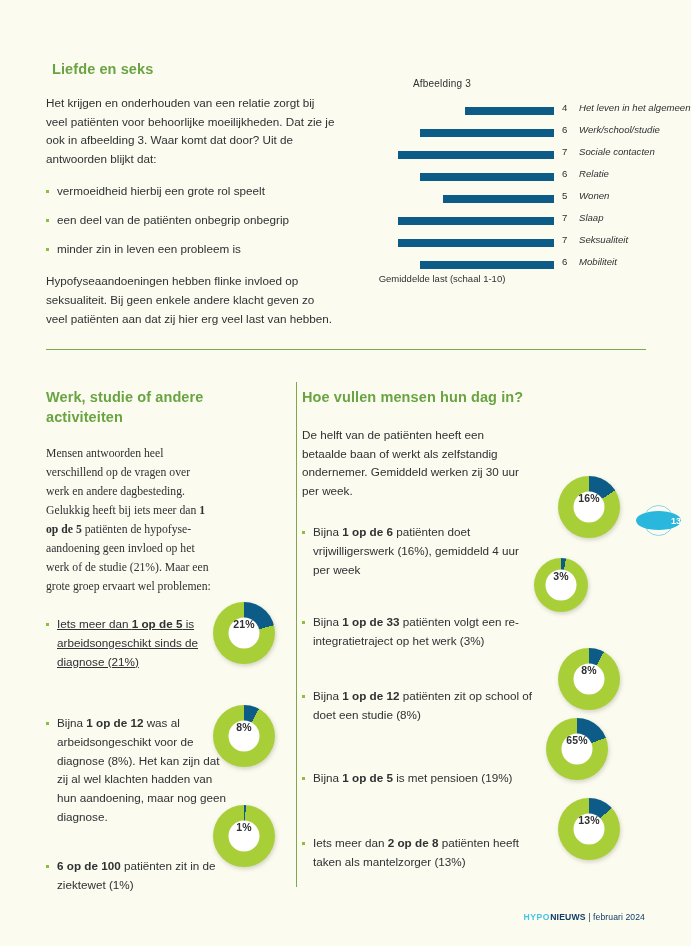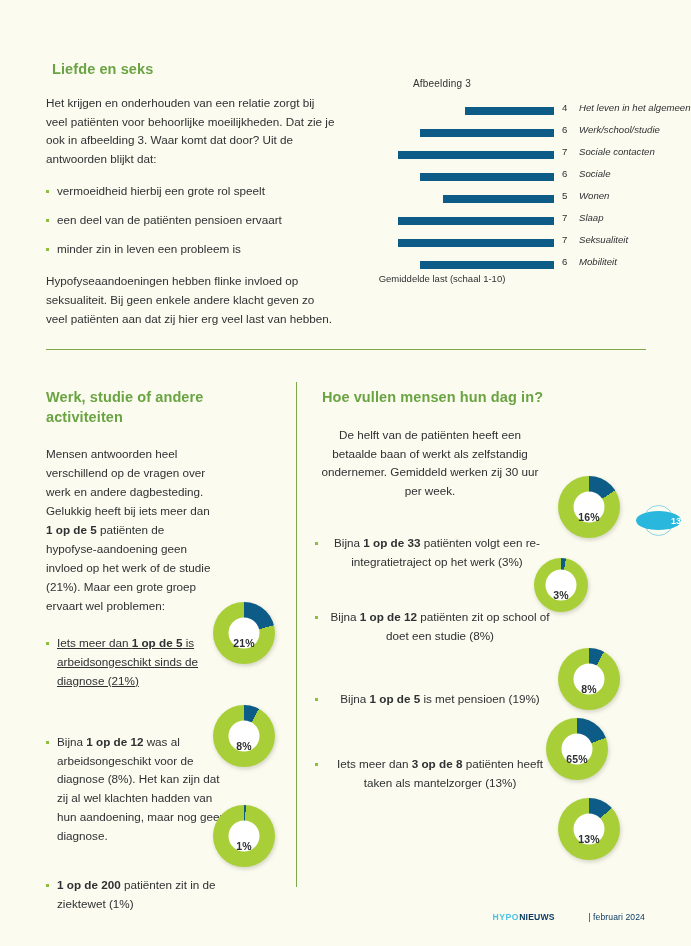--- a/index.html
+++ b/index.html
@@ -160,27 +160,26 @@
 
   
   #col-left {
     position: absolute;
     left: 46px;
     top: 388px;
     width: 238px;
   }
   #col-right {
     position: absolute;
-    left: 315px;
+    left: 302px;
     top: 388px;
     width: 235px;
-    text-align: center;
   }
   .col-heading { margin: 0 0 18px 0; }
-  #left-intro { margin: 16px 0 16px 0; width: 170px; }
+  #left-intro { margin: 16px 0 16px 0; width: 170px; font-family: Liberation Serif, serif; }
   #right-intro { margin: 0 0 22px 0; width: 230px; }
 
   .bullet-block {
     position: relative;
     padding-left: 11px;
     font-size: 11.7px;
     line-height: 1.62;
     color: #2f3132;
   }
   .bullet-block::before {
@@ -210,21 +209,21 @@
   .donut .hole {
     position: absolute;
     left: 50%;
     top: 50%;
     transform: translate(-50%,-50%);
     width: 31px;
     height: 31px;
     border-radius: 50%;
     background: #ffffff;
     display: flex;
-    align-items: flex-end;
+    align-items: flex-start;
     justify-content: center;
   }
   .donut .hole span {
     font-size: 10.5px;
     font-weight: bold;
     color: #2f3132;
     letter-spacing: .2px;
   }
 
   
@@ -271,36 +270,35 @@
     font-weight: bold;
     letter-spacing: .6px;
   }
   #footer .logo-nieuws {
     color: #0c3c63;
     font-weight: bold;
     letter-spacing: .2px;
   }
   #footer .footer-meta {
     color: #0c3c63;
-    padding-left: 31px;
   }
 </style>
 </head>
 <body>
 
 <div class="page">
 
   <div id="top-section">
 
     <div id="intro-col">
       <div id="intro-heading" class="h-green">Liefde en seks</div>
       <div id="intro-p1" class="body-txt">Het krijgen en onderhouden van een relatie zorgt bij veel patiënten voor behoorlijke moeilijkheden. Dat zie je ook in afbeelding 3. Waar komt dat door? Uit de antwoorden blijkt dat:</div>
       <ul id="intro-bullets" class="bullets">
         <li>vermoeidheid hierbij een grote rol speelt</li>
-        <li>een deel van de patiënten pensioen ervaart</li>
+        <li>een deel van de patiënten onbegrip onbegrip</li>
         <li>minder zin in leven een probleem is</li>
       </ul>
       <div id="intro-p2" class="body-txt">Hypofyseaandoeningen hebben flinke invloed op seksualiteit. Bij geen enkele andere klacht geven zo veel patiënten aan dat zij hier erg veel last van hebben.</div>
     </div>
 
     <div id="figure3">
       <div id="figure3-title">Afbeelding 3</div>
       <div id="bars-area">
 
         <div class="bar-row" style="top:0px">
@@ -325,21 +323,21 @@
           </div>
           <div class="bar-val">7</div>
           <div class="bar-label">Sociale contacten</div>
         </div>
 
         <div class="bar-row" style="top:66px">
           <div class="bar-track">
             <div class="bar-fill" style="width: 60%; background: rgb(12, 92, 135);"></div>
           </div>
           <div class="bar-val">6</div>
-          <div class="bar-label">Sociale</div>
+          <div class="bar-label">Relatie</div>
         </div>
 
         <div class="bar-row" style="top:88px">
           <div class="bar-track">
             <div class="bar-fill" style="width: 50%; background: rgb(12, 92, 135);"></div>
           </div>
           <div class="bar-val">5</div>
           <div class="bar-label">Wonen</div>
         </div>
 
@@ -377,21 +375,21 @@
   <div id="column-divider"></div>
 
   <div id="col-left">
     <div class="col-heading h-green">Werk, studie of andere activiteiten</div>
     <div id="left-intro" class="body-txt">Mensen antwoorden heel verschillend op de vragen over werk en andere dagbesteding. Gelukkig heeft bij iets meer dan <b>1 op de 5</b> patiënten de hypofyse-aandoening geen invloed op het werk of de studie (21%). Maar een grote groep ervaart wel problemen:</div>
 
     <div class="bullet-block" style="width:175px;margin-top:18px;text-decoration:underline;">Iets meer dan <b>1 op de 5</b> is arbeidsongeschikt sinds de diagnose (21%)</div>
 
     <div class="bullet-block" style="width:175px;margin-top:42px;">Bijna <b>1 op de 12</b> was al arbeidsongeschikt voor de diagnose (8%). Het kan zijn dat zij al wel klachten hadden van hun aandoening, maar nog geen diagnose.</div>
 
-    <div class="bullet-block" style="width:175px;margin-top:30px;"><b>1 op de 200</b> patiënten zit in de ziektewet (1%)</div>
+    <div class="bullet-block" style="width:175px;margin-top:30px;"><b>6 op de 100</b> patiënten zit in de ziektewet (1%)</div>
   </div>
 
   <div class="donut" id="donut-l0" style="left:213px;top:602px;">
     <div class="ring" style="background: conic-gradient(rgb(12, 92, 135) 0%, rgb(12, 92, 135) 21%, rgb(168, 207, 56) 21%, rgb(168, 207, 56) 100%);"></div>
     <div class="hole">
       <span>21%</span>
     </div>
   </div>
   <div class="donut" id="donut-l1" style="left:213px;top:705px;">
     <div class="ring" style="background: conic-gradient(rgb(12, 92, 135) 0%, rgb(12, 92, 135) 8%, rgb(168, 207, 56) 8%, rgb(168, 207, 56) 100%);"></div>
@@ -403,28 +401,29 @@
     <div class="ring" style="background: conic-gradient(rgb(12, 92, 135) 0%, rgb(12, 92, 135) 1%, rgb(168, 207, 56) 1%, rgb(168, 207, 56) 100%);"></div>
     <div class="hole">
       <span>1%</span>
     </div>
   </div>
 
   <div id="col-right">
     <div class="col-heading h-green">Hoe vullen mensen hun dag in?</div>
     <div id="right-intro" class="body-txt">De helft van de patiënten heeft een betaalde baan of werkt als zelfstandig ondernemer. Gemiddeld werken zij 30 uur per week.</div>
 
+    <div class="bullet-block" style="width:222px;margin-top:0px;">Bijna <b>1 op de 6</b> patiënten doet vrijwilligerswerk (16%), gemiddeld 4 uur per week</div>
 
     <div class="bullet-block" style="width:222px;margin-top:33px;">Bijna <b>1 op de 33</b> patiënten volgt een re-integratietraject op het werk (3%)</div>
 
     <div class="bullet-block" style="width:228px;margin-top:36px;">Bijna <b>1 op de 12</b> patiënten zit op school of doet een studie (8%)</div>
 
     <div class="bullet-block" style="width:228px;margin-top:44px;">Bijna <b>1 op de 5</b> is met pensioen (19%)</div>
 
-    <div class="bullet-block" style="width:228px;margin-top:46px;">Iets meer dan <b>3 op de 8</b> patiënten heeft taken als mantelzorger (13%)</div>
+    <div class="bullet-block" style="width:228px;margin-top:46px;">Iets meer dan <b>2 op de 8</b> patiënten heeft taken als mantelzorger (13%)</div>
   </div>
 
   <div class="donut" id="donut-r0" style="left:558px;top:476px;">
     <div class="ring" style="background: conic-gradient(rgb(12, 92, 135) 0%, rgb(12, 92, 135) 16%, rgb(168, 207, 56) 16%, rgb(168, 207, 56) 100%);"></div>
     <div class="hole">
       <span>16%</span>
     </div>
   </div>
   <div class="donut" id="donut-r1" style="left:534px;top:558px;width:54px;height:54px;">
     <div class="ring" style="background: conic-gradient(rgb(12, 92, 135) 0%, rgb(12, 92, 135) 3%, rgb(168, 207, 56) 3%, rgb(168, 207, 56) 100%);"></div>

